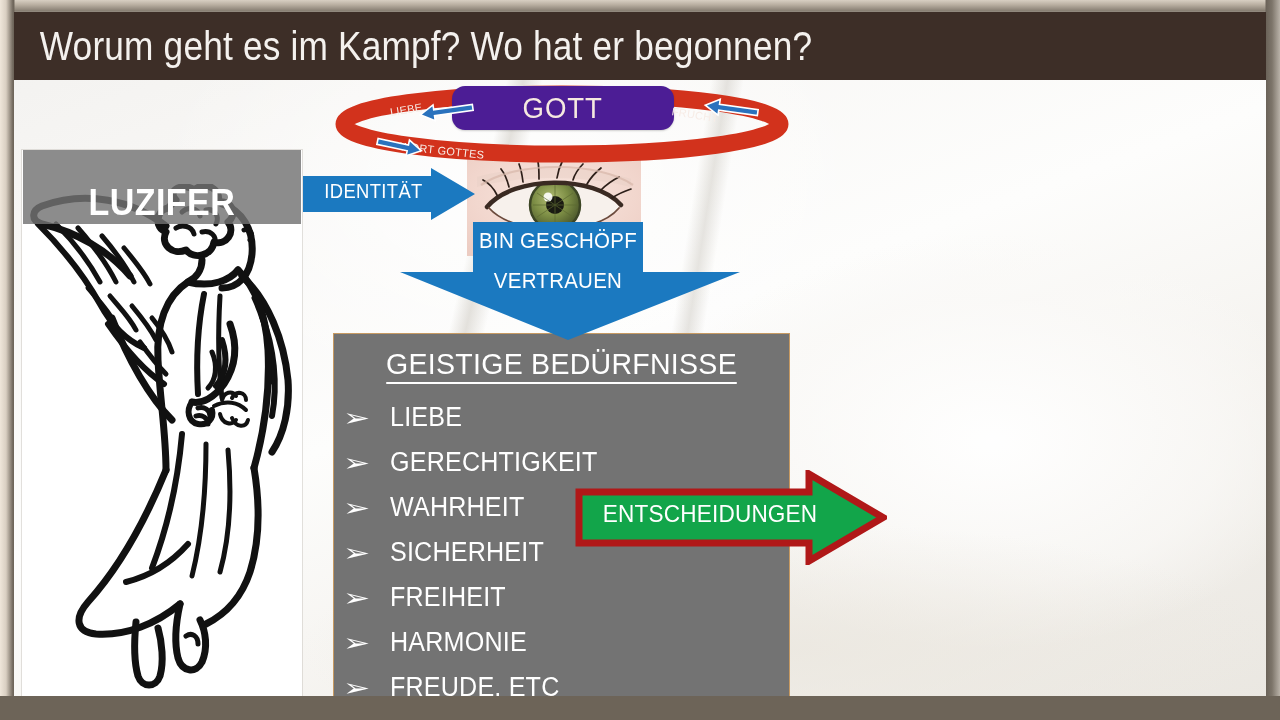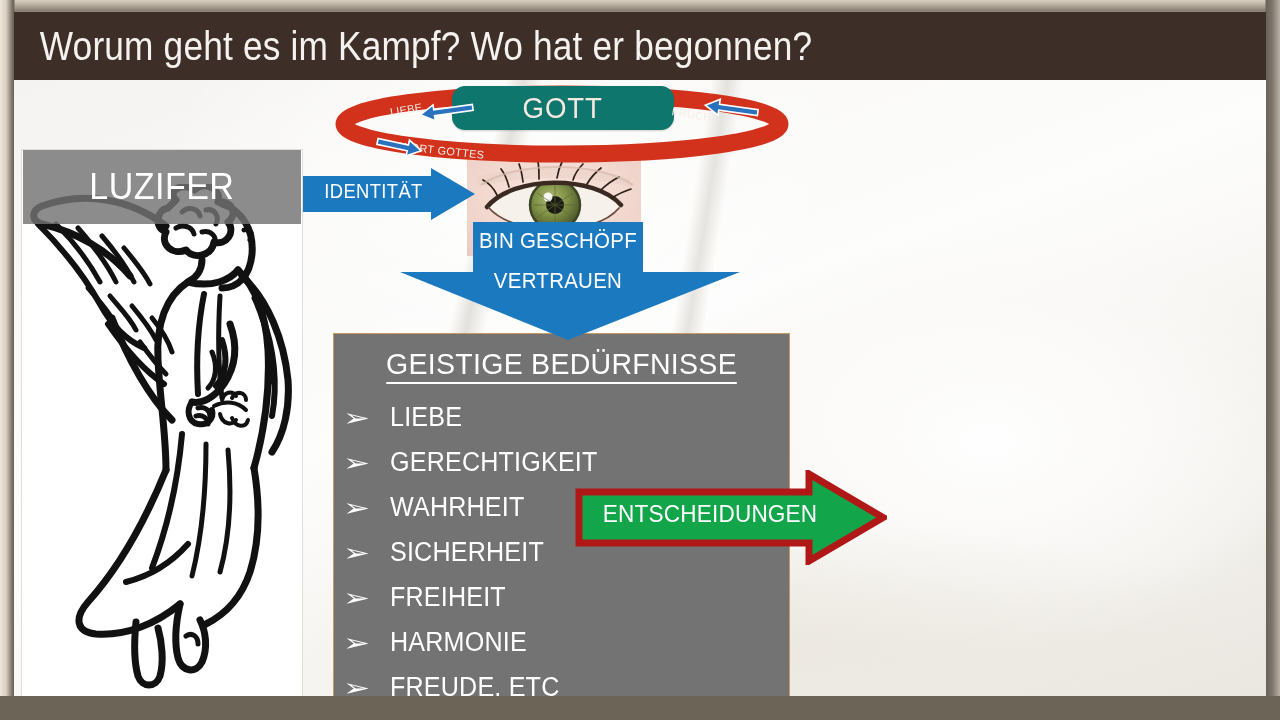--- a/index.html
+++ b/index.html
@@ -65,35 +65,36 @@
     position:absolute;left:22px;top:150px;width:280px;height:553px;
     background:#ffffff;
     box-shadow:0 0 0 1px rgba(200,196,190,.5);
     overflow:hidden;
   }
   .angel-svg{position:absolute;left:-6px;top:34px;width:292px;height:520px;}
 
   .luzifer-box{
     position:absolute;left:23px;top:150px;width:278px;height:74px;
     background:rgba(115,115,115,.82);
-    display:flex;align-items:center;justify-content:center;
+    display:flex;align-items:flex-end;justify-content:center;
     z-index:6;
+    font-weight:bold;
   }
   .luzifer-text{
     color:#ffffff;font-size:37px;letter-spacing:.5px;
     transform:scaleX(.92);
   }
 
   
   .ring-wrap{position:absolute;left:332px;top:84px;width:460px;height:80px;z-index:5;}
   .ring-svg{position:absolute;left:0;top:0;width:460px;height:80px;}
 
   .gott-box{
     position:absolute;left:452px;top:86px;width:222px;height:44px;
-    background:#0f766e;border-radius:13px;
+    background:#4c1d95;border-radius:13px;
     display:flex;align-items:center;justify-content:center;
     z-index:7;
     box-shadow:0 1px 2px rgba(0,0,0,.18);
   }
   .gott-text{color:#f6e9e0;font-size:30px;letter-spacing:1px;transform:scaleX(.92);}
 
   .ringlabel{
     position:absolute;z-index:8;color:#f7ece6;font-size:11px;
     letter-spacing:.3px;white-space:nowrap;transform-origin:left center;
   }

